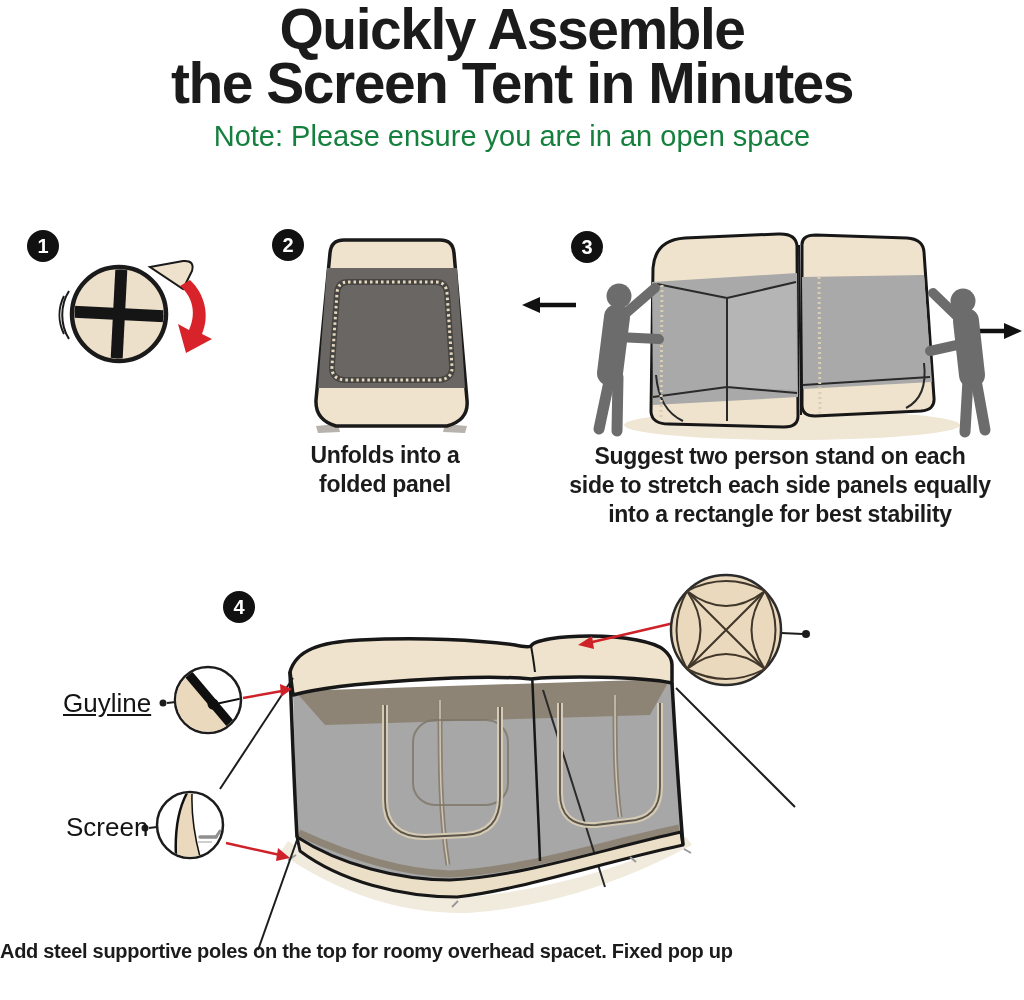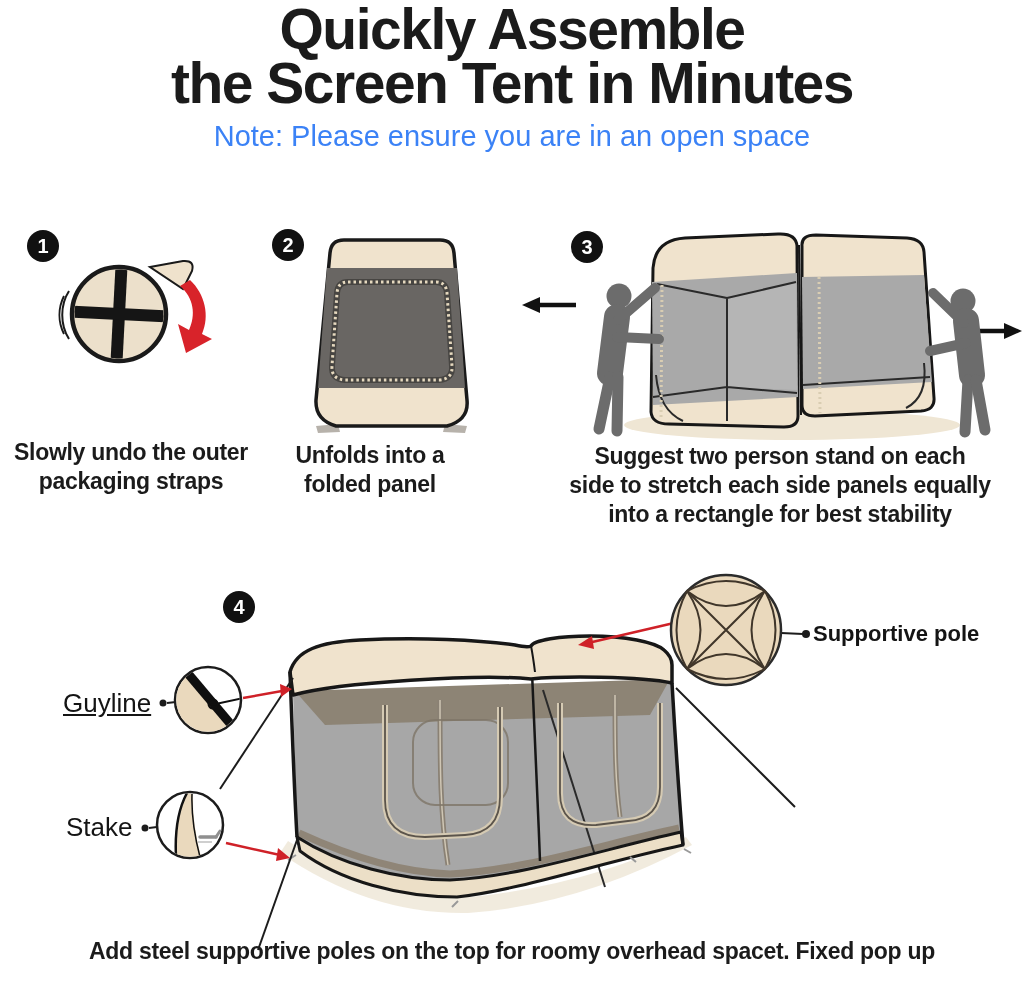--- a/index.html
+++ b/index.html
@@ -7,36 +7,36 @@
     position:relative;width:1024px;height:1000px;background:#ffffff;
     font-family:"Liberation Sans",sans-serif;color:#161616;overflow:hidden;
   }
   .abs{position:absolute;}
   .title{
     left:0;top:2px;width:1024px;text-align:center;
     font-size:57px;font-weight:700;letter-spacing:-1.5px;line-height:54px;color:#1b1b1b;
   }
   .note{
     left:0;top:119px;width:1024px;text-align:center;
-    font-size:29px;font-weight:400;line-height:34px;color:#3b82f6;
+    font-size:29px;font-weight:400;line-height:34px;color:#15803d;
   }
   .caption{
     text-align:center;font-weight:700;white-space:pre-line;color:#1b1b1b;
     font-size:23px;line-height:29px;letter-spacing:-0.3px;
   }
   .badge{
     width:32px;height:32px;border-radius:50%;background:#111111;color:#ffffff;
     display:flex;align-items:center;justify-content:center;
     font-size:20px;font-weight:700;
   }
   .callout-label{font-size:26px;font-weight:400;color:#141414;}
   .callout-label.bold{font-size:22px;font-weight:700;}
   .footer{
-    left:0;top:936px;width:1024px;text-align:center;
-    font-size:23px;font-weight:700;line-height:30px;letter-spacing:-0.3px;color:#1b1b1b;
+    left:0;top:936px;width:1024px;
+    font-size:20px;font-weight:700;line-height:30px;letter-spacing:-0.3px;color:#1b1b1b;
   }
   svg{display:block;}
 </style>
 </head>
 <body>
 
 <div class="canvas">
 
   <div class="abs title">
     <div>Quickly Assemble</div>
@@ -225,29 +225,26 @@
         <path d="M647,26 Q674,65 647,104"></path>
         <path d="M725,26 Q698,65 725,104"></path>
         <path d="M647,26 Q686,6 725,26"></path>
         <path d="M647,104 Q686,124 725,104"></path>
         <path d="M647,26 Q626,65 647,104"></path>
         <path d="M725,26 Q746,65 725,104"></path>
       </g>
     </g>
   </svg>
 
-  <div class="abs caption" style="left:0px;top:438px;width:262px;">Slowly undo the outer
-packaging straps</div>
-  <div class="abs caption" style="left:270px;top:441px;width:200px;">Unfolds into a
+  <div class="abs caption" style="left:285px;top:441px;width:200px;">Unfolds into a
 folded panel</div>
   <div class="abs caption" style="left:530px;top:442px;width:500px;">Suggest two person stand on each
 side to stretch each side panels equally
 into a rectangle for best stability</div>
 
   <div class="abs callout-label" style="left:63px;top:688px;text-decoration:underline;">Guyline</div>
-  <div class="abs callout-label" style="left:66px;top:812px;">Stake</div>
-  <div class="abs callout-label bold" style="left:813px;top:621px;">Supportive pole</div>
+  <div class="abs callout-label" style="left:66px;top:812px;">Screen</div>
 
   <div class="abs footer">
     <div>Add steel supportive poles on the top for roomy overhead spacet. Fixed pop up</div>
   </div>
 
 </div>
 
 </body></html>

